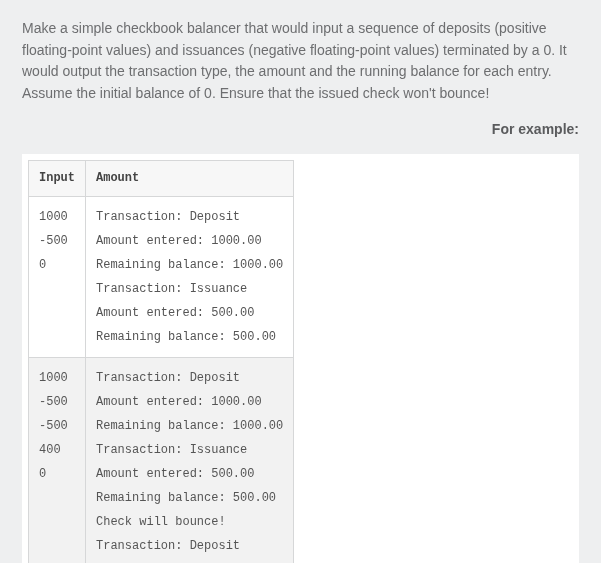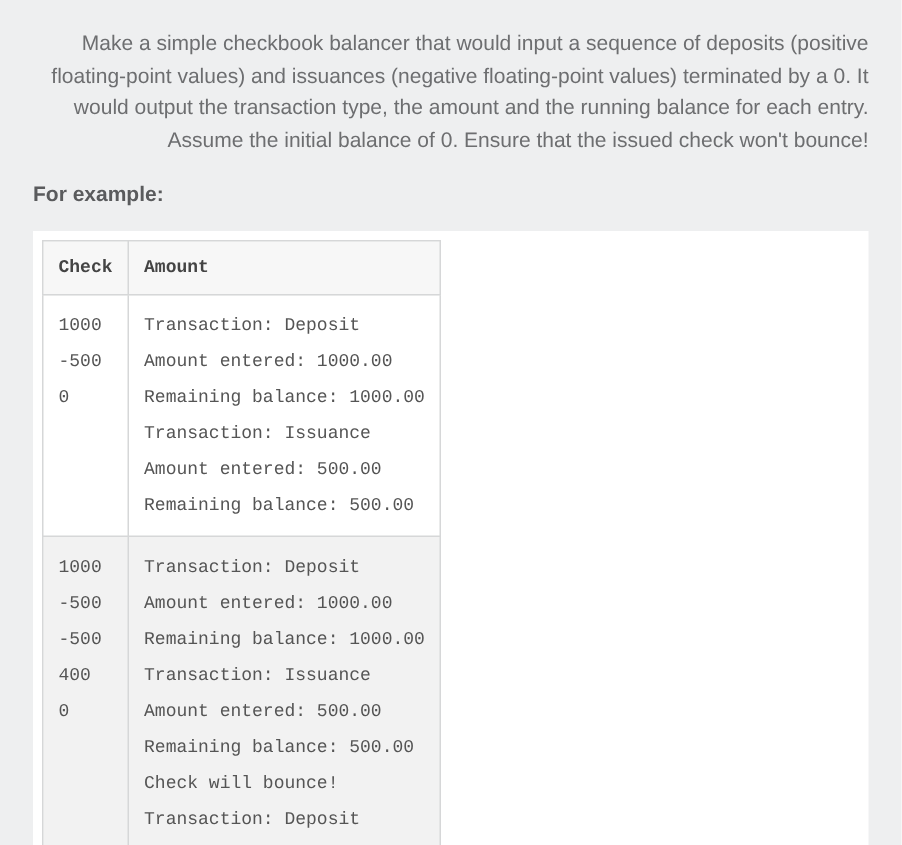--- a/index.html
+++ b/index.html
@@ -6,22 +6,22 @@
   body{
     background:#eeeff0;
     font-family:"Segoe UI","Helvetica Neue",Arial,sans-serif;
     font-size:14px;
     color:#6d6e70;
     width:601px;
     box-sizing:border-box;
     padding:18px 22px 22px 22px;
     line-height:1.55;
   }
-  .intro{margin:0 0 14px 0;text-align:right;}
-  .example-label{font-weight:700;color:#5a5b5d;margin:6px 0 14px 0;}
+  .intro{margin:0 0 14px 0;}
+  .example-label{font-weight:700;color:#5a5b5d;margin:6px 0 14px 0;text-align:right;}
   .white-panel{
     background:#ffffff;
     padding:6px;
   }
   table.ex{
     border-collapse:collapse;
     font-family:"Courier New",Courier,monospace;
     font-size:12px;
     color:#555;
     background:#ffffff;
@@ -45,21 +45,21 @@
 </head>
 <body>
 
 <p class="intro">Make a simple checkbook balancer that would input a sequence of deposits (positive floating-point values) and issuances (negative floating-point values) terminated by a 0. It would output the transaction type, the amount and the running balance for each entry. Assume the initial balance of 0. Ensure that the issued check won't bounce!</p>
 <p class="example-label">For example:</p>
 
 <div class="white-panel">
   <table class="ex">
     <thead>
       <tr>
-        <th>Check</th>
+        <th>Input</th>
         <th>Amount</th>
       </tr>
     </thead>
     <tbody>
       <tr>
         <td>
           <div class="lines">
             <div>1000</div>
             <div>-500</div>
             <div>0</div>

